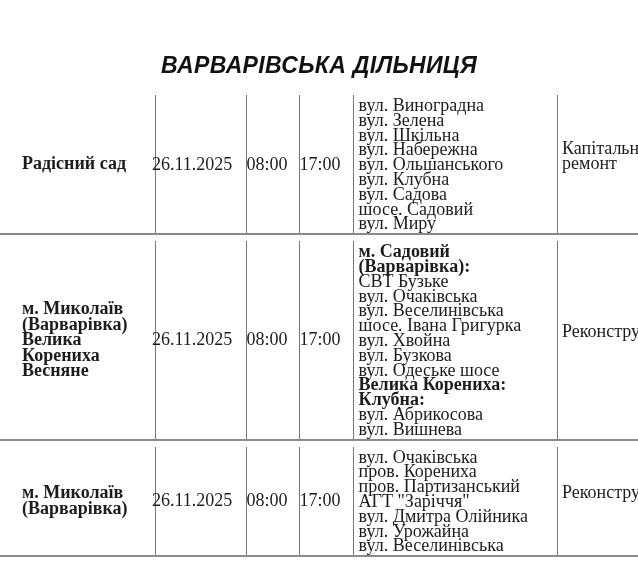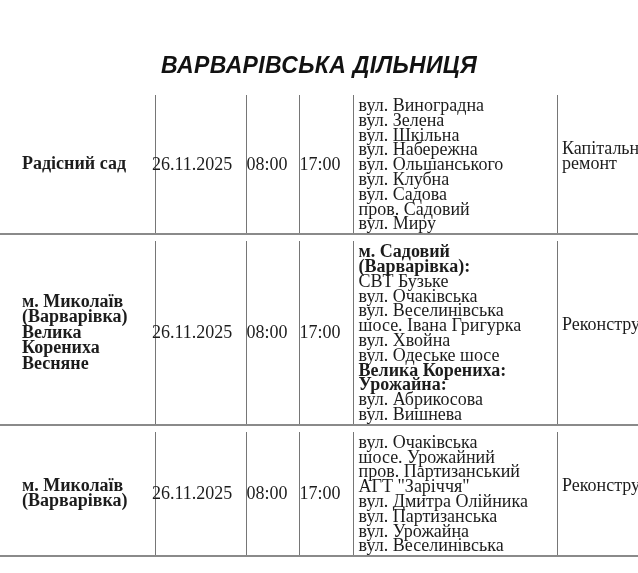--- a/index.html
+++ b/index.html
@@ -62,21 +62,21 @@
     </div>
     <div class="cell c-streets vline">
       <div>
           <div>вул. Виноградна</div>
           <div>вул. Зелена</div>
           <div>вул. Шкільна</div>
           <div>вул. Набережна</div>
           <div>вул. Ольшанського</div>
           <div>вул. Клубна</div>
           <div>вул. Садова</div>
-          <div>пров. Садовий</div>
+          <div>шосе. Садовий</div>
           <div>вул. Миру</div>
         </div>
     </div>
     <div class="cell c-type vline">
       <span>Капітальний ремонт</span>
     </div>
   </div>
     <div class="row">
     <div class="cell c-loc">
       <div>
@@ -95,23 +95,24 @@
       <span>17:00</span>
     </div>
     <div class="cell c-streets vline">
       <div>
           <div class="b">м. Садовий (Варварівка):</div>
           <div>СВТ Бузьке</div>
           <div>вул. Очаківська</div>
           <div>вул. Веселинівська</div>
           <div>шосе. Івана Григурка</div>
           <div>вул. Хвойна</div>
+          <div>вул. Бузкова</div>
           <div>вул. Одеське шосе</div>
           <div class="b">Велика Корениха:</div>
-          <div class="b">Урожайна:</div>
+          <div class="b">Клубна:</div>
           <div>вул. Абрикосова</div>
           <div>вул. Вишнева</div>
         </div>
     </div>
     <div class="cell c-type vline">
       <span>Реконструкція</span>
     </div>
   </div>
     <div class="row">
     <div class="cell c-loc">
@@ -124,25 +125,24 @@
     </div>
     <div class="cell c-start vline">
       <span>08:00</span>
     </div>
     <div class="cell c-end vline">
       <span>17:00</span>
     </div>
     <div class="cell c-streets vline">
       <div>
           <div>вул. Очаківська</div>
-          <div>шосе. Урожайний</div>
+          <div>пров. Корениха</div>
           <div>пров. Партизанський</div>
           <div>АГТ "Заріччя"</div>
           <div>вул. Дмитра Олійника</div>
-          <div>вул. Партизанська</div>
           <div>вул. Урожайна</div>
           <div>вул. Веселинівська</div>
         </div>
     </div>
     <div class="cell c-type vline">
       <span>Реконструкція</span>
     </div>
   </div>
   </div>
 

